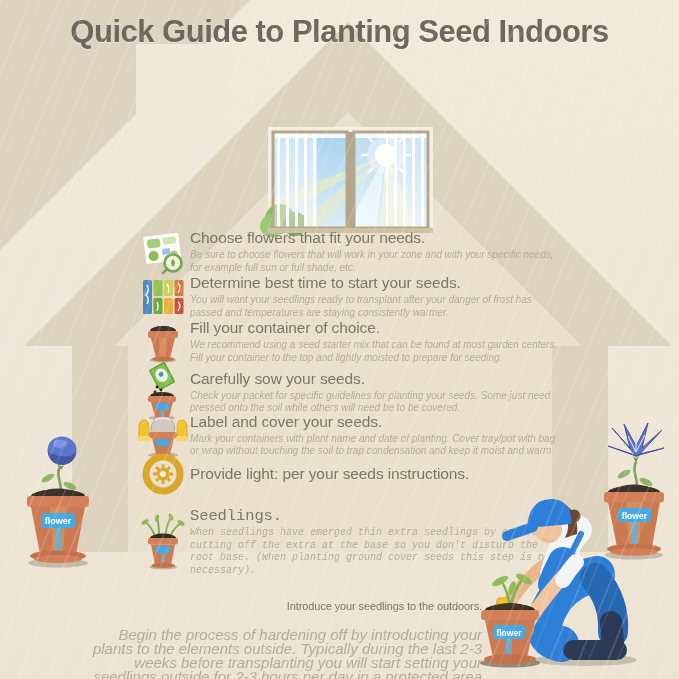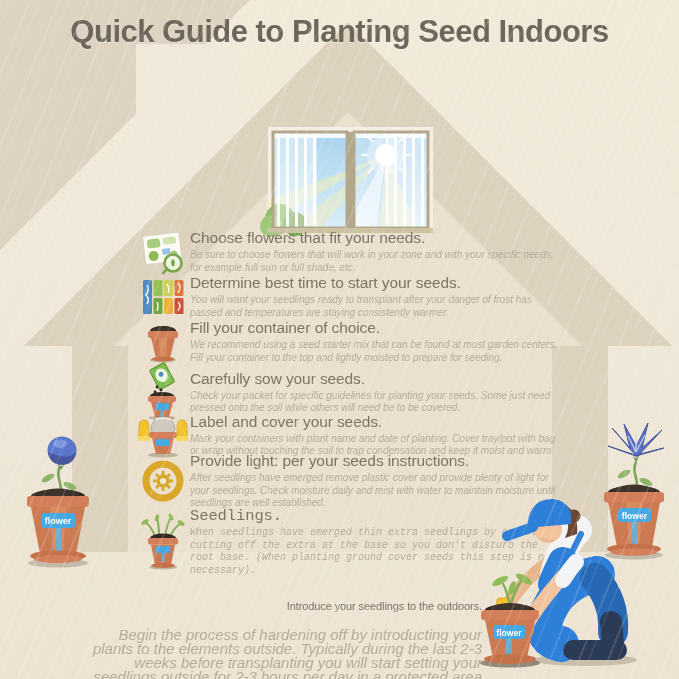--- a/index.html
+++ b/index.html
@@ -221,21 +221,20 @@
               <line x1="26" y1="26" x2="29" y2="29"></line>
             <line x1="15" y1="29" x2="18" y2="26"></line>
               <line x1="26" y1="18" x2="29" y2="15"></line>
           </g>
           <circle cx="22" cy="22" r="6.5" fill="#d9a82a"></circle>
           <circle cx="22" cy="22" r="3" fill="#f4ecd8"></circle>
         </svg>
       </div>
       <div class="txt">
         <div class="h">Provide light: per your seeds instructions.</div>
-        <div class="sub">After seedlings have emerged remove plastic cover and provide plenty of light for your seedlings. Check moisture daily and mist with water to maintain moisture until seedlings are well established.</div>
       </div>
     </div>
 
     <div class="step" style="top:507px;font-family:Liberation Mono, monospace;">
       <div class="icon-cell">
         <svg width="48" height="56" viewBox="0 0 48 56">
           <g stroke="#7fae53" stroke-width="2" fill="none" stroke-linecap="round">
             <path d="M16,22 Q12,12 6,8"></path>
               <path d="M20,22 Q20,10 18,4"></path>
             <path d="M26,22 Q28,10 32,3"></path>

